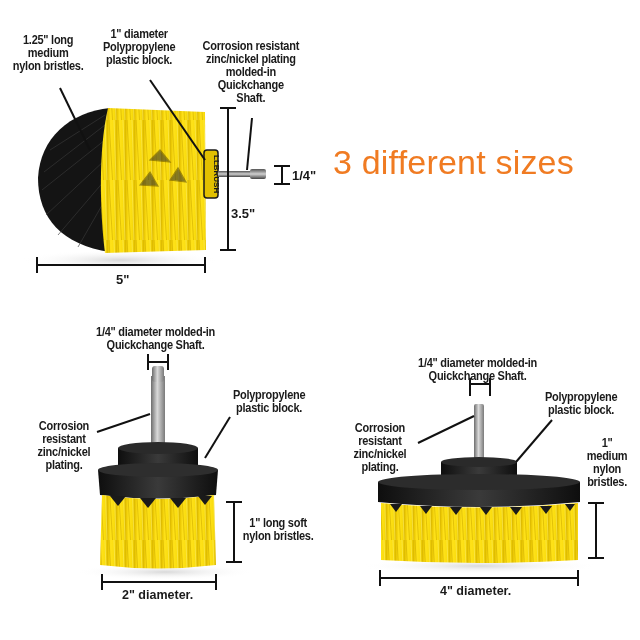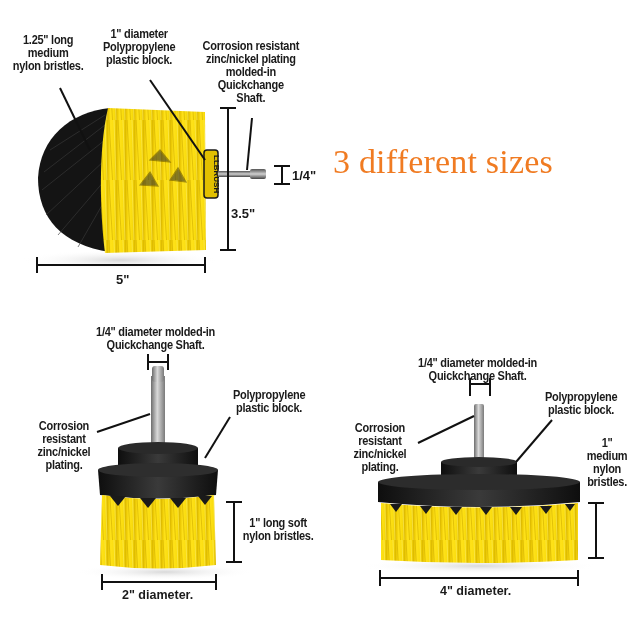--- a/index.html
+++ b/index.html
@@ -4,21 +4,21 @@
 <style>
   html, body { margin: 0; padding: 0; background: #ffffff; }
   #stage { position: relative; width: 640px; height: 640px; overflow: hidden; background: #ffffff;
     font-family: "Liberation Sans", "DejaVu Sans", sans-serif; }
   .lbl { position: absolute; font-family: "Liberation Sans", sans-serif; font-weight: bold;
     color: #1a1a1a; font-size: 12.5px; line-height: 13px; text-align: center; letter-spacing: -0.3px;
     transform: scaleX(0.88); transform-origin: center top; white-space: nowrap; }
   .lbl span { display: block; }
   .dim { position: absolute; font-family: "Liberation Sans", sans-serif; font-weight: bold;
     color: #1a1a1a; font-size: 13px; white-space: nowrap; }
-  #headline { position: absolute; left: 333px; top: 143px; font-family: Liberation Serif, serif;
+  #headline { position: absolute; left: 333px; top: 143px; font-family: Liberation Sans, sans-serif;
     font-size: 34px; color: #f07b22; white-space: nowrap; letter-spacing: 0.2px; }
   svg { position: absolute; left: 0; top: 0; }
 </style>
 </head>
 <body>
 
 <div id="stage">
 
   <svg width="640" height="640" viewBox="0 0 640 640">
     <defs>

